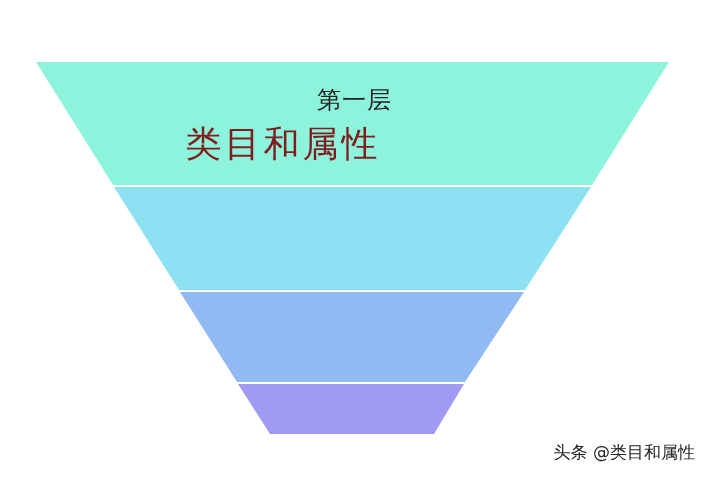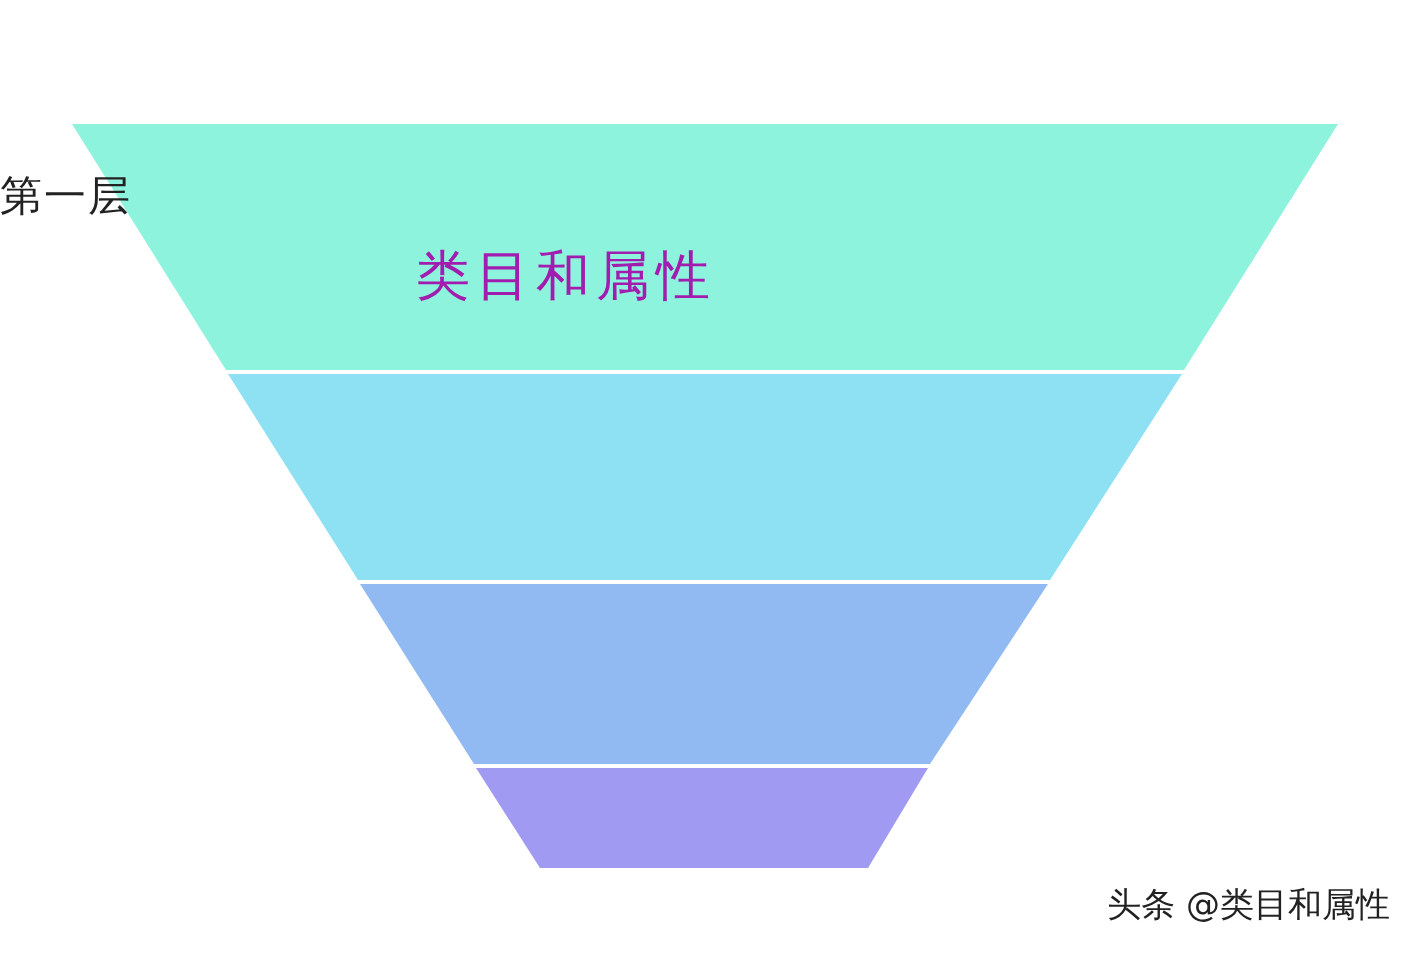--- a/index.html
+++ b/index.html
@@ -1,26 +1,26 @@
 <!DOCTYPE html>
 <html><head>
 <meta charset="utf-8">
 <style>
   html, body { margin: 0; padding: 0; background: #ffffff; }
   body { width: 709px; height: 477px; position: relative; overflow: hidden; }
   #funnel { position: absolute; left: 0; top: 0; }
   .layer-sub {
-    position: absolute; left: 0; width: 709px; 
+    position: absolute; left: 0; width: 709px; text-align: center;
     font-family: "DejaVu Serif", "Liberation Serif", serif;
-    font-size: 21px; color: #222222; top: 84px; letter-spacing: 1px;
+    font-size: 24px; color: #222222; top: 84px; letter-spacing: 1px;
   }
   .layer-title {
     position: absolute; left: 0; width: 566px; text-align: center;
     font-family: "DejaVu Serif", "Liberation Serif", serif;
-    font-size: 27px; color: #a21caf; top: 120px; letter-spacing: 3px;
+    font-size: 36px; color: #7f1d1d; top: 120px; letter-spacing: 3px;
   }
   .watermark {
     position: absolute; right: 14px; top: 441px;
     font-family: "DejaVu Sans", "Liberation Sans", sans-serif;
     font-size: 17px; color: #222222;
   }
 </style>
 </head>
 <body>
 

